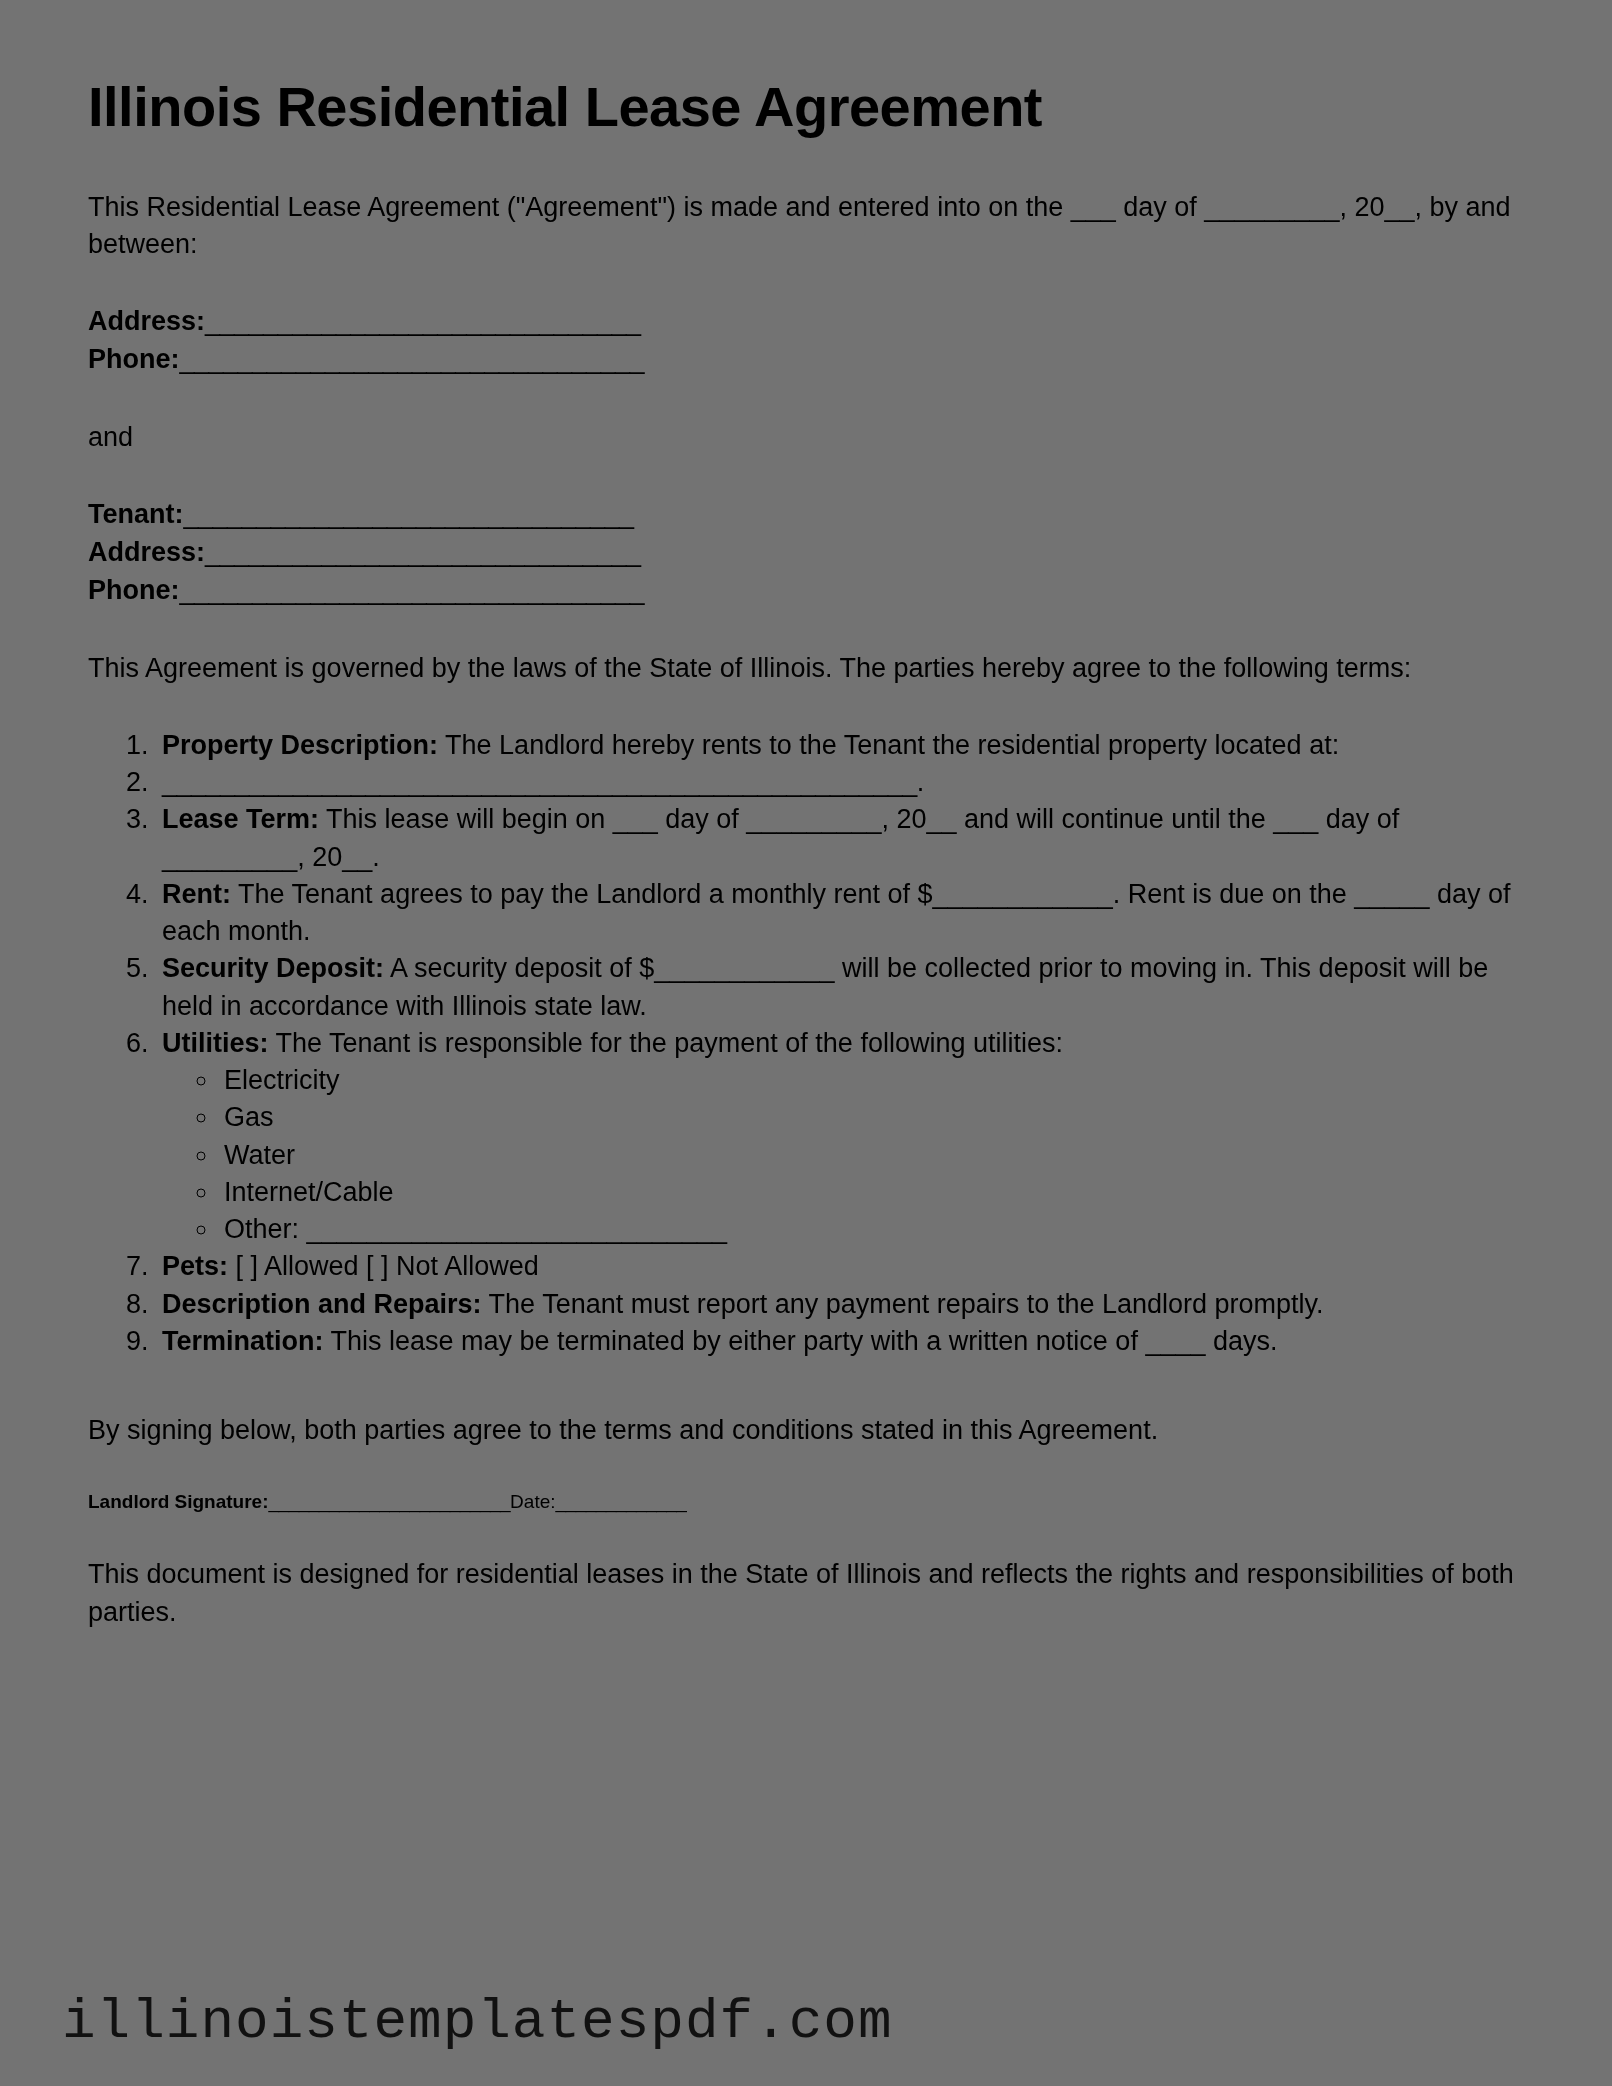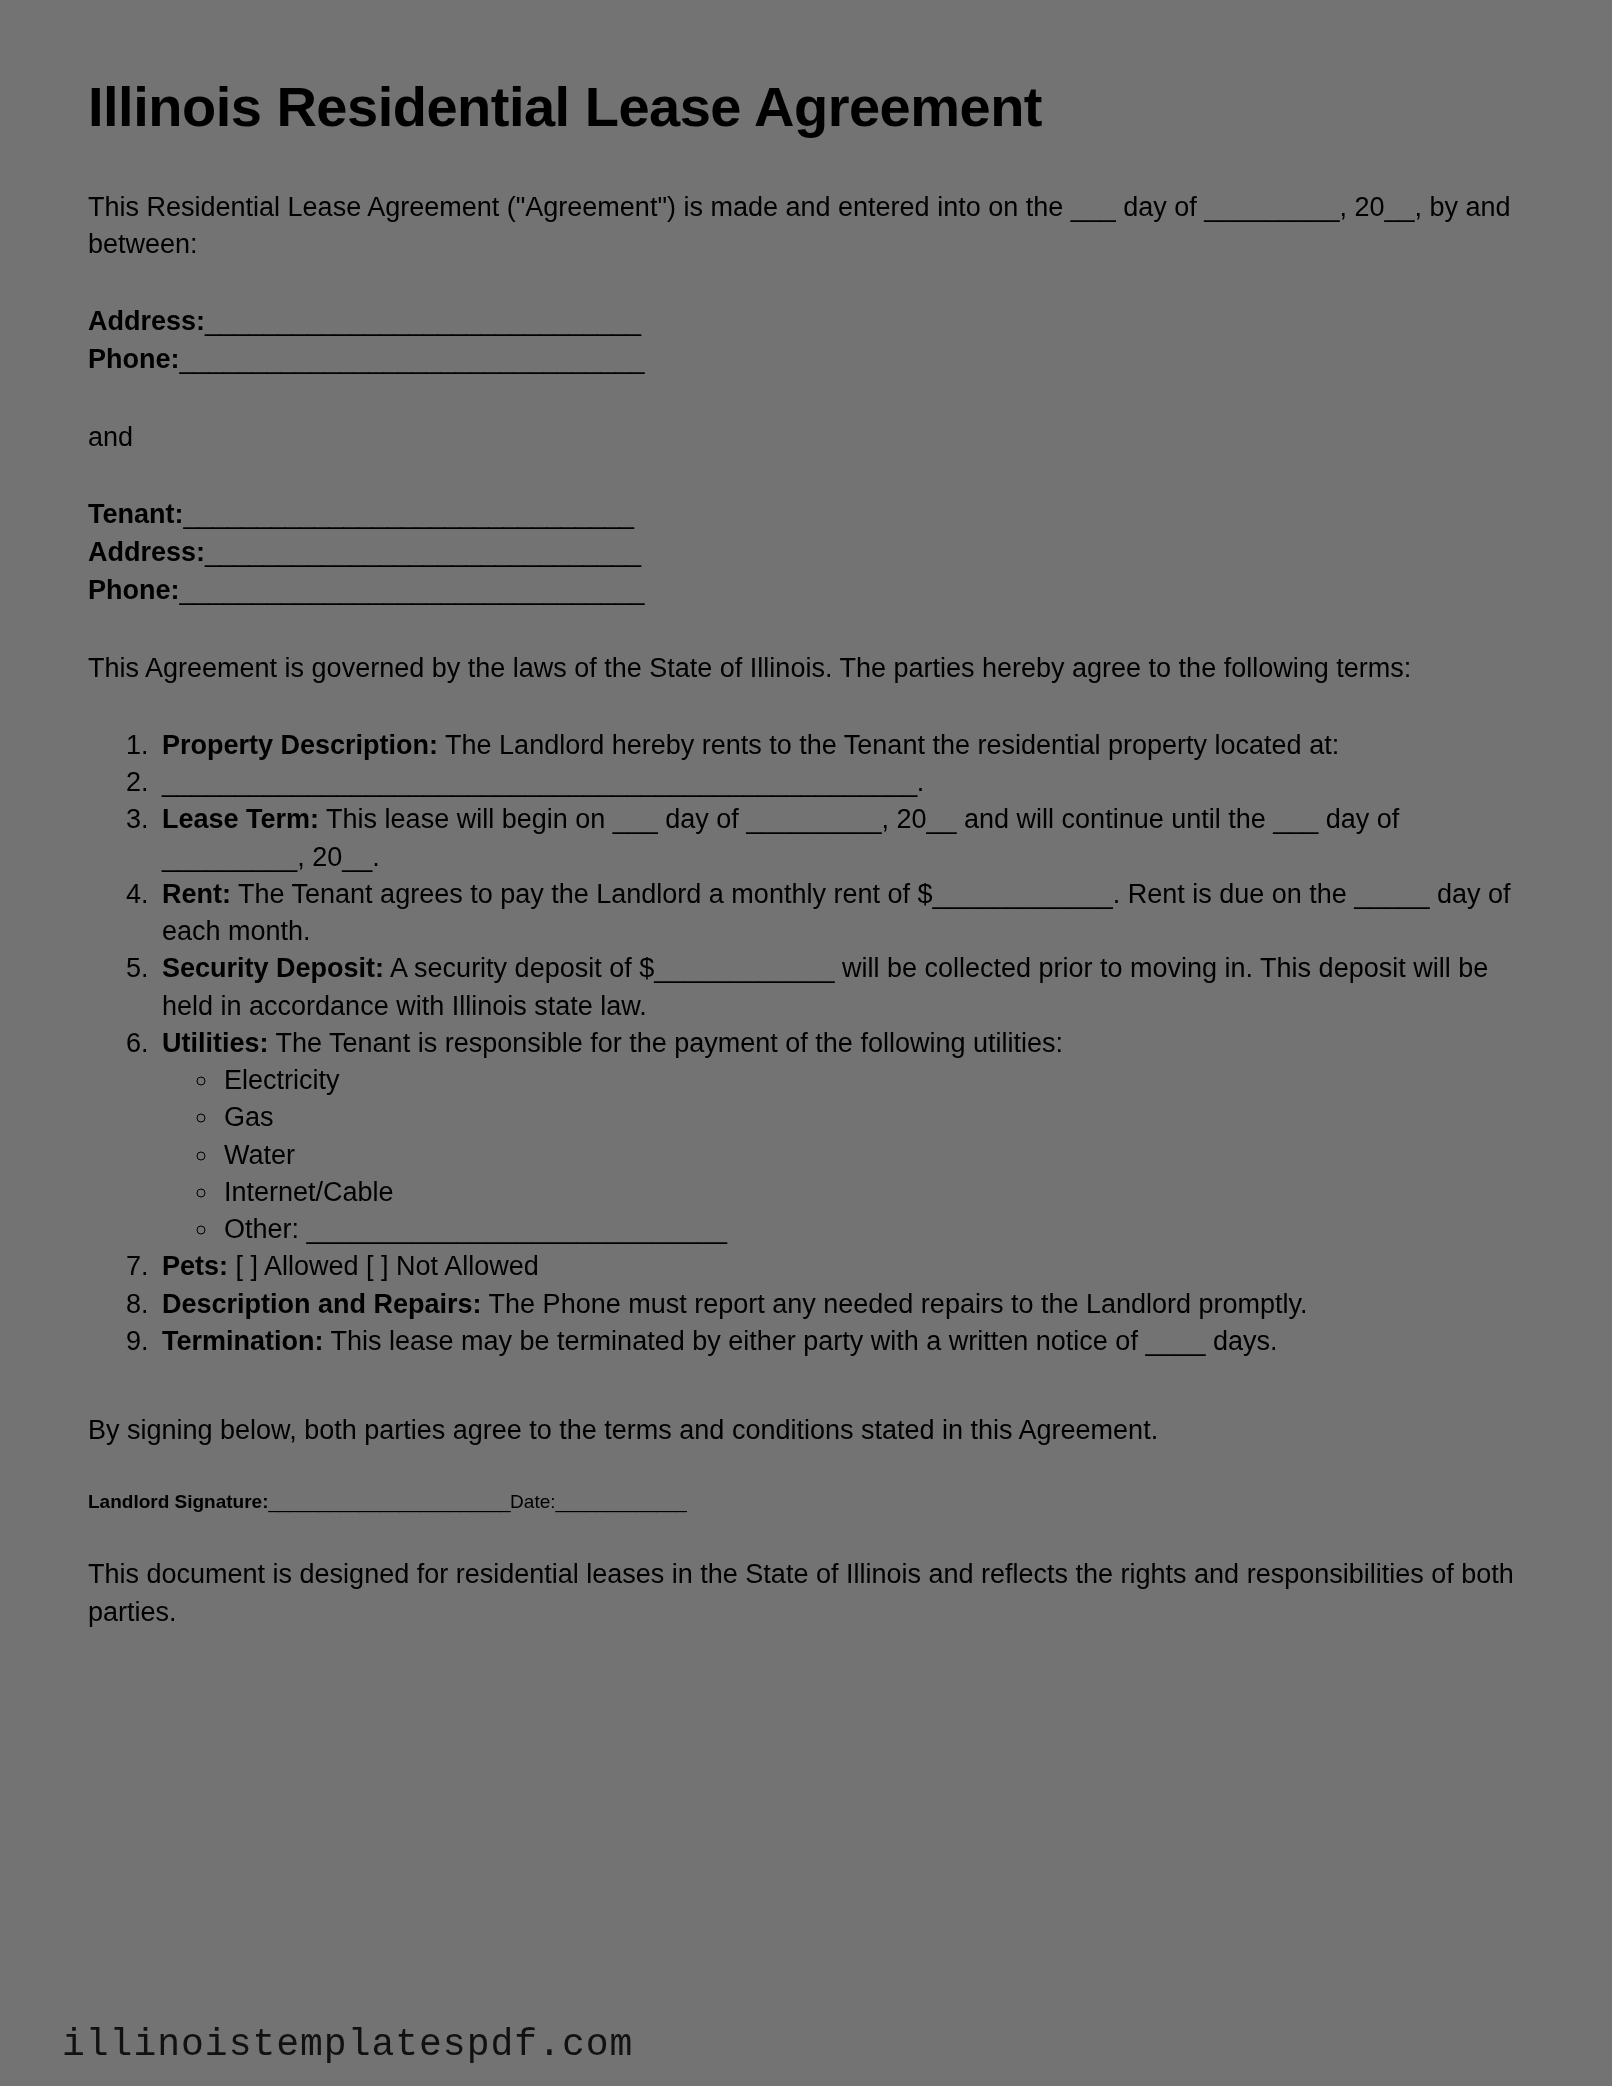--- a/index.html
+++ b/index.html
@@ -80,23 +80,23 @@
     font-size: 19px;
     line-height: 1.42;
     white-space: nowrap;
   }
   .sig-label {
     font-weight: bold;
   }
   .footer-watermark {
     position: absolute;
     left: 62px;
-    bottom: 20px;
+    bottom: 32px;
     font-family: "Liberation Mono", monospace;
-    font-size: 38px;
+    font-size: 56px;
     letter-spacing: 1px;
     color: #111111;
     white-space: nowrap;
   }
 </style>
 </head>
 <body>
 
 <div class="page">
 
@@ -146,21 +146,21 @@
       <li><span class="term-key">Utilities:</span><span> The Tenant is responsible for the payment of the following utilities:</span>
         <ul class="utilities">
           <li>Electricity</li>
           <li>Gas</li>
           <li>Water</li>
           <li>Internet/Cable</li>
           <li>Other: ____________________________</li>
         </ul>
       </li>
       <li><span class="term-key">Pets:</span><span> [ ] Allowed [ ] Not Allowed</span></li>
-      <li><span class="term-key">Description and Repairs:</span><span> The Phone must report any needed repairs to the Landlord promptly.</span></li>
+      <li><span class="term-key">Description and Repairs:</span><span> The Tenant must report any payment repairs to the Landlord promptly.</span></li>
       <li><span class="term-key">Termination:</span><span> This lease may be terminated by either party with a written notice of ____ days.</span></li>
     </ol>
 
     <div class="gap-md"></div>
 
     <p class="para">By signing below, both parties agree to the terms and conditions stated in this Agreement.</p>
 
     <div class="gap-md"></div>
 
     <div class="sig-row">

